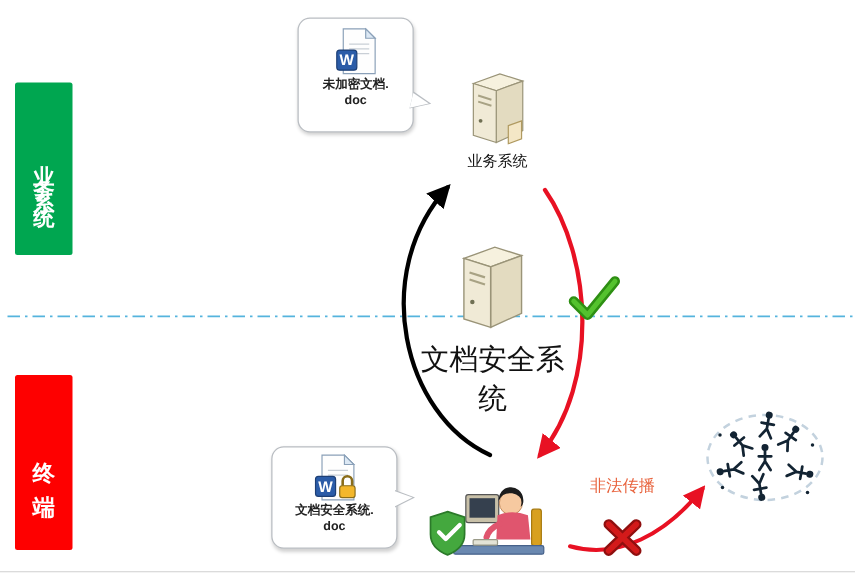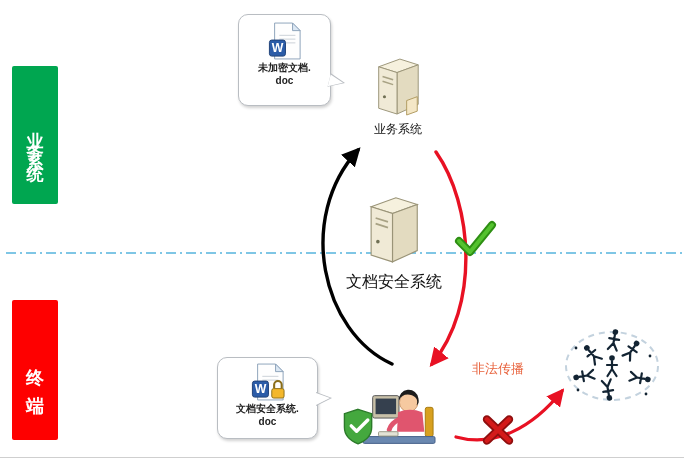--- a/index.html
+++ b/index.html
@@ -44,26 +44,26 @@
          border-left:16px solid #b9bdc2; }
   .t2i { right:-13px; top:35px; border-top:5px solid transparent; border-bottom:7px solid transparent;
          border-left:14px solid #fff; }
 
   
   .server1 { position:absolute; left:370px; top:56px; width:54px; height:64px; }
   .server1-label { position:absolute; left:356px; top:121px; width:84px; text-align:center;
     font-size:12px; color:#111; }
   .server2 { position:absolute; left:361px; top:194px; width:63px; height:75px; }
   .server2-label { position:absolute; left:330px; top:272px; width:128px; text-align:center;
-    font-size:16px; color:#111; font-family:"Liberation Serif","DejaVu Serif",serif; }
+    font-size:23px; color:#111; font-family:"Liberation Serif","DejaVu Serif",serif; }
 
   .check  { position:absolute; left:453px; top:220px; width:44px; height:40px; }
   .person { position:absolute; left:342px; top:382px; width:112px; height:76px; }
   .cross  { position:absolute; left:479px; top:413px; width:38px; height:35px; }
-  .illegal-label { position:absolute; left:472px; top:360px; font-size:13px; color:#E8623C; }
+  .illegal-label { position:absolute; left:472px; top:380px; font-size:13px; color:#E8623C; }
   .scatter { position:absolute; left:562px; top:326px; width:100px; height:80px; }
 
   svg { display:block; width:100%; height:100%; }
   .layer { width:684px; height:458px; pointer-events:none; }
 </style>
 </head>
 <body>
 
 <div class="canvas">
 

